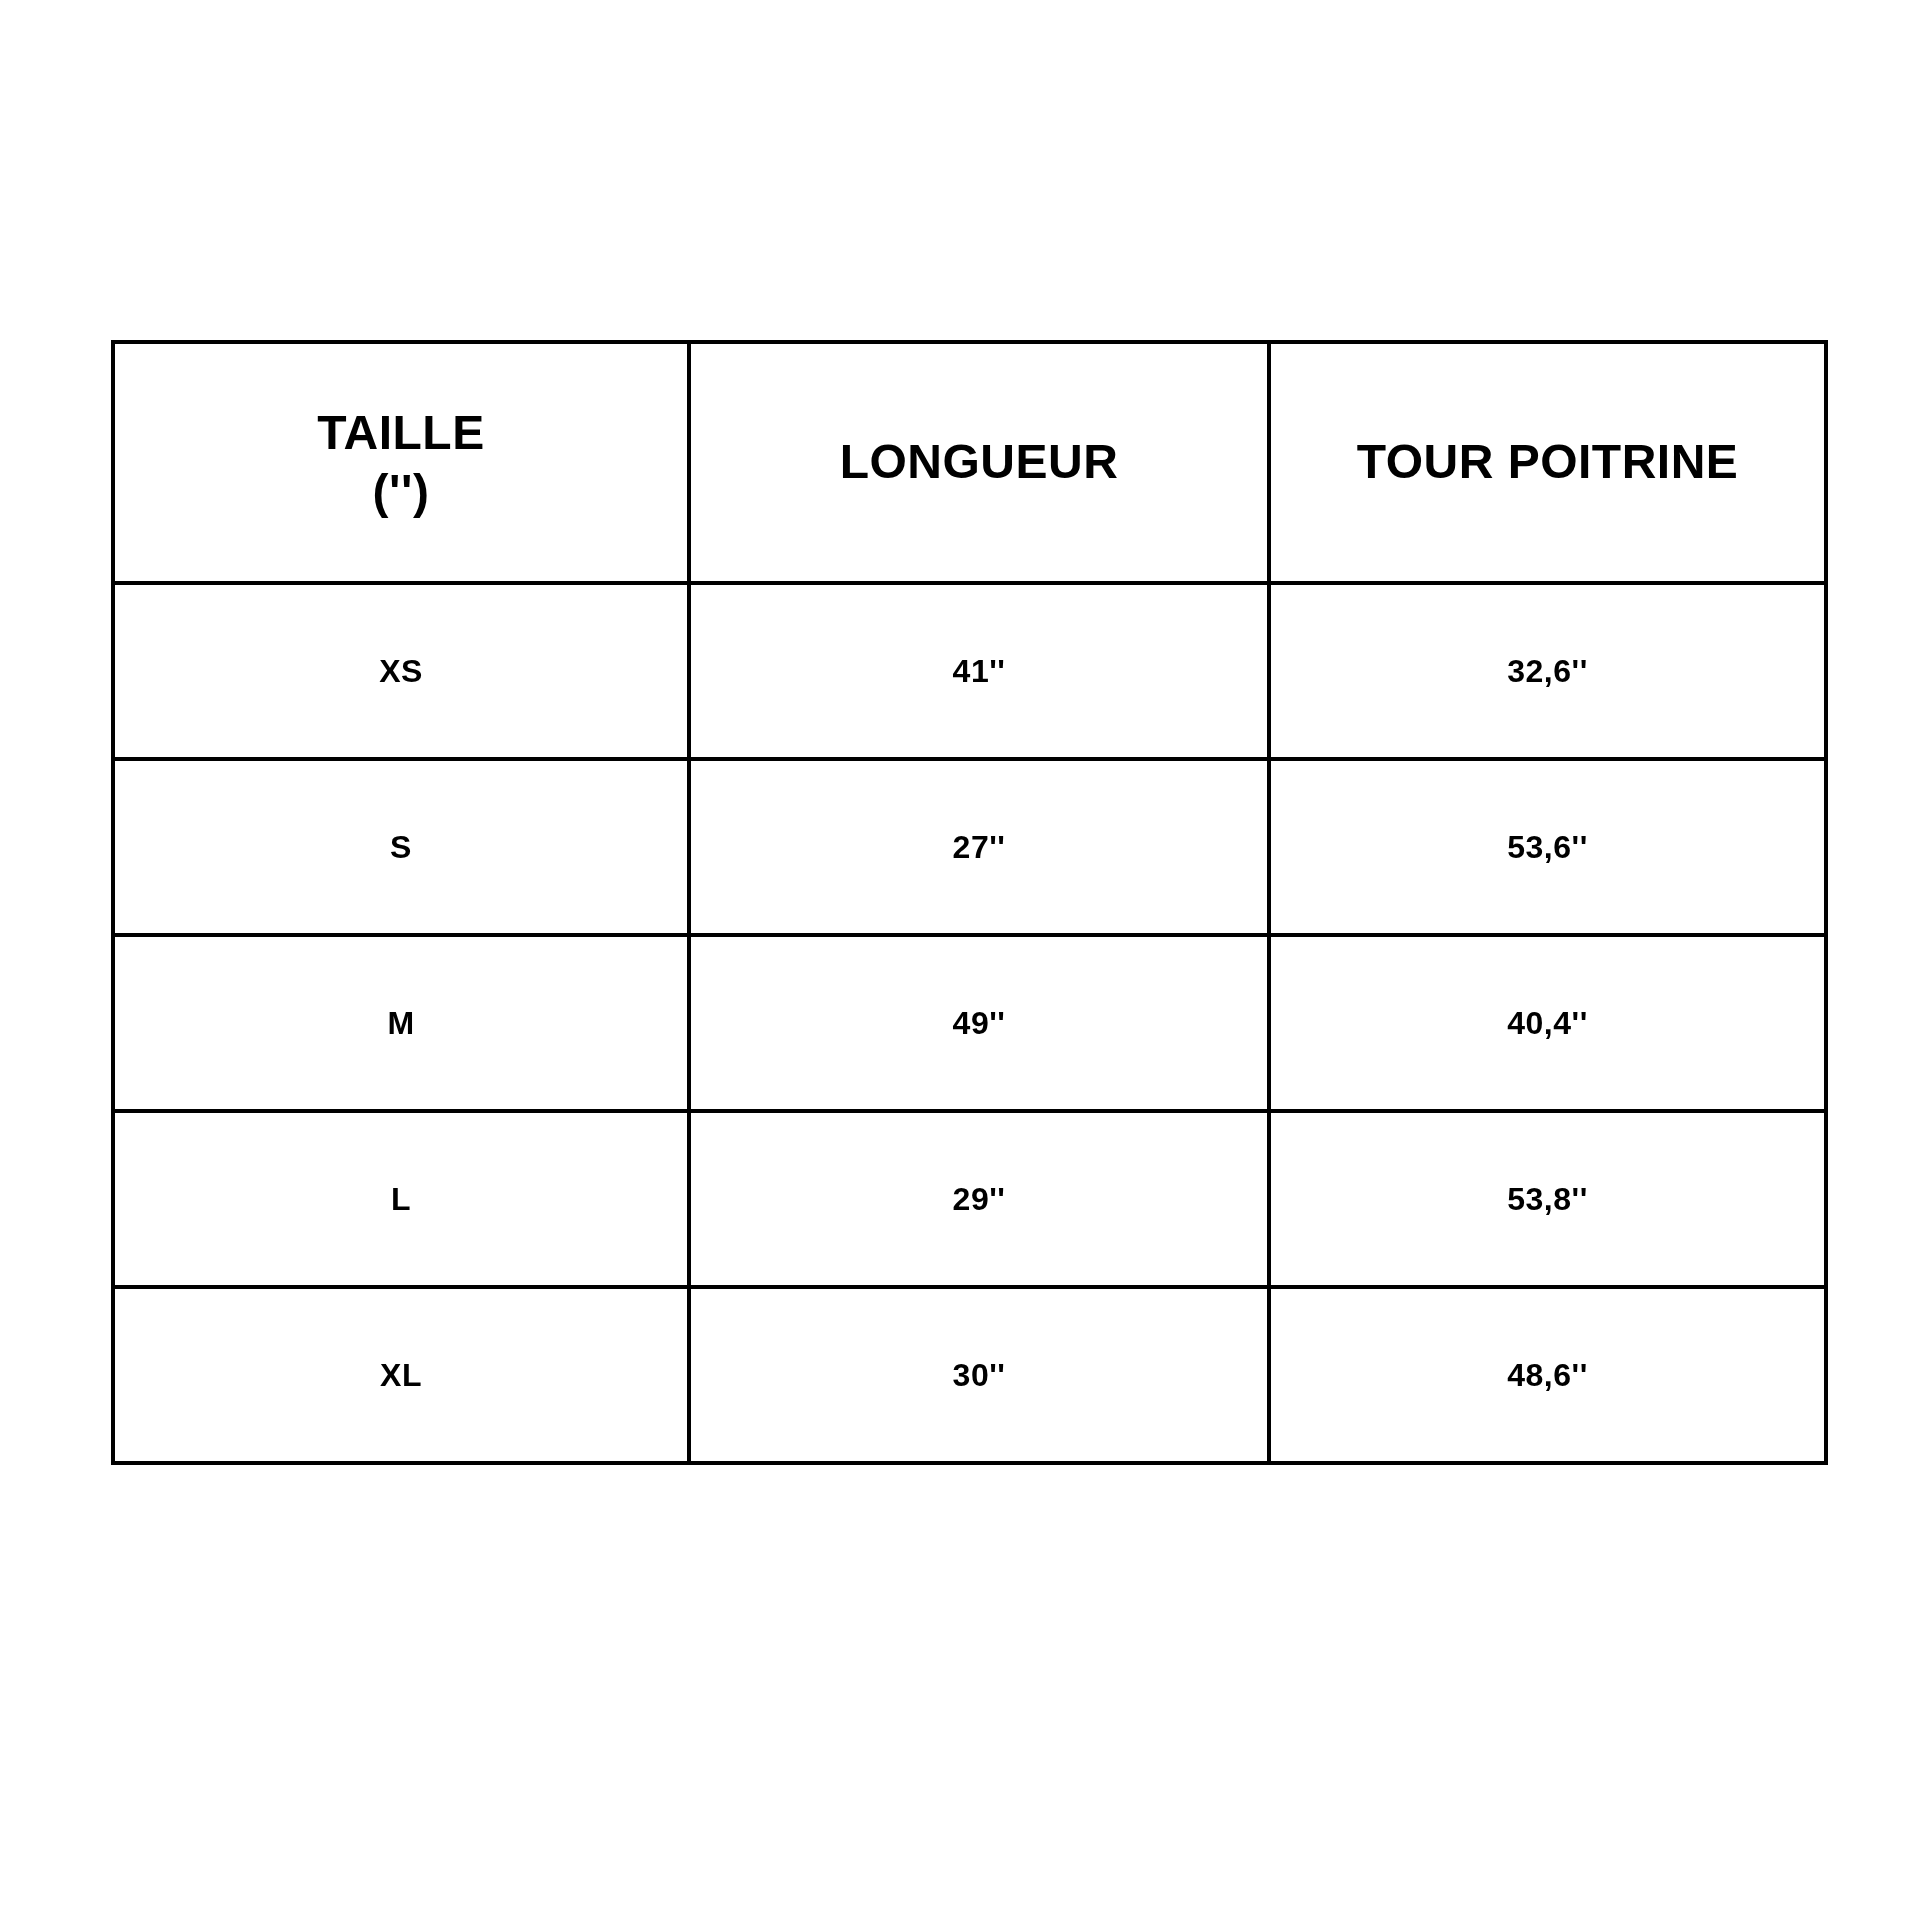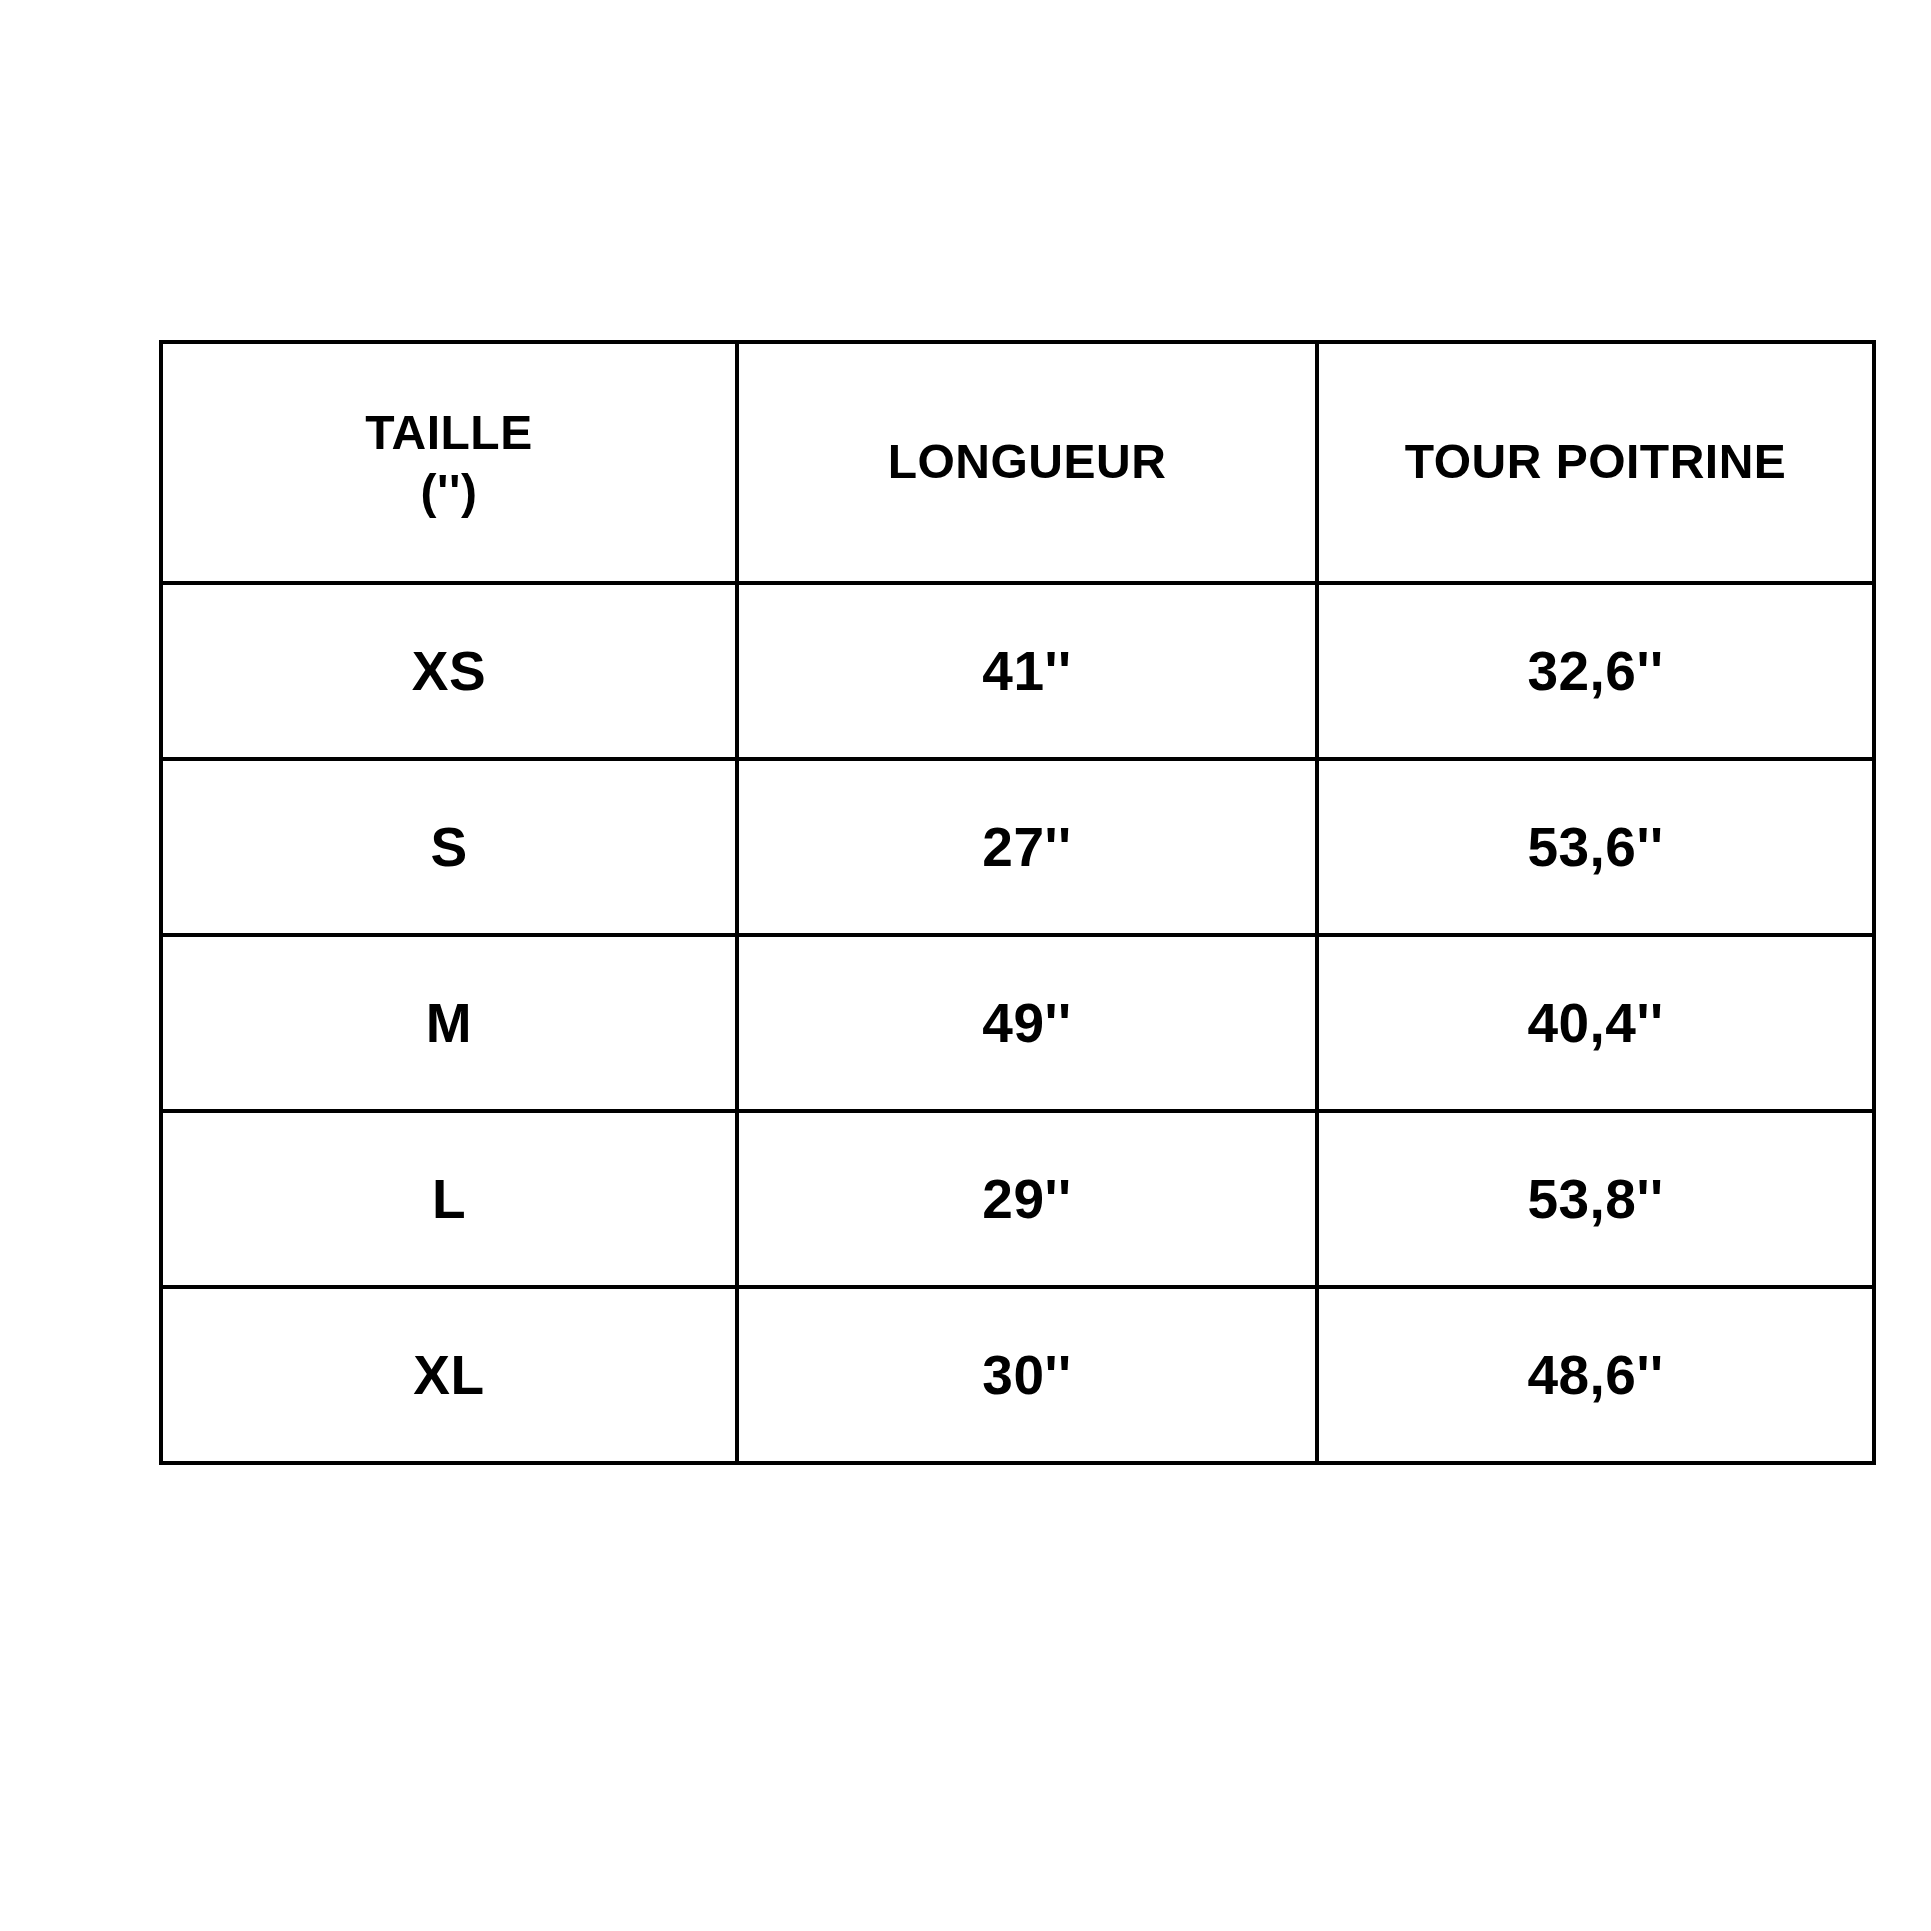--- a/index.html
+++ b/index.html
@@ -25,21 +25,20 @@
     background: #ffffff;
   }
 
   .size-table {
     position: absolute;
     left: 111px;
     top: 340px;
     width: 1714px;
     border-collapse: collapse;
     table-layout: fixed;
-    margin-left: 48px;
   }
 
   .size-table col.col-size   { width: 576px; }
   .size-table col.col-length { width: 580px; }
   .size-table col.col-chest  { width: 557px; }
 
   .size-table th,
   .size-table td {
     border: 4.8px solid #000000;
     text-align: center;
@@ -52,21 +51,21 @@
 
   .size-table thead th {
     height: 237px;
     font-size: 48px;
     letter-spacing: 0.5px;
     line-height: 1.22;
   }
 
   .size-table tbody td {
     height: 172px;
-    font-size: 55px;
+    font-size: 32px;
     letter-spacing: 0.5px;
   }
 
   .hdr-size-line1 { display: block; }
   .hdr-size-line2 { display: block; }
 </style>
 </head>
 <body>
 
 <div class="sheet">

